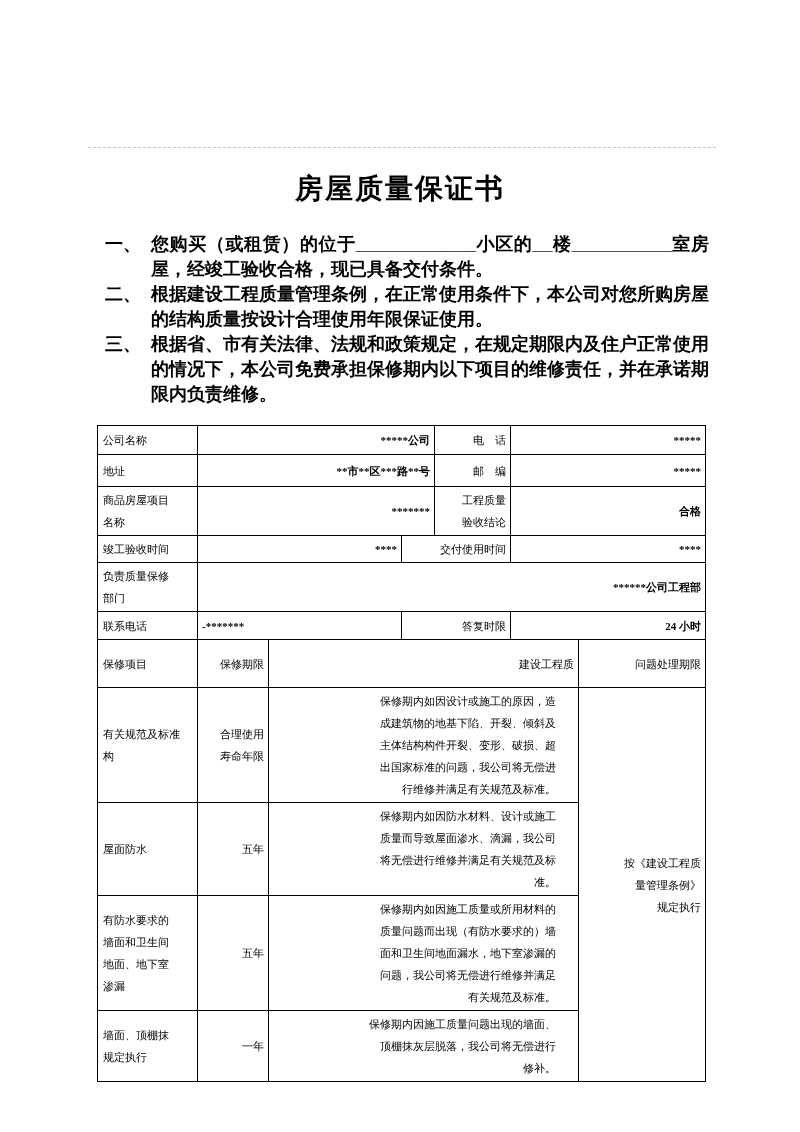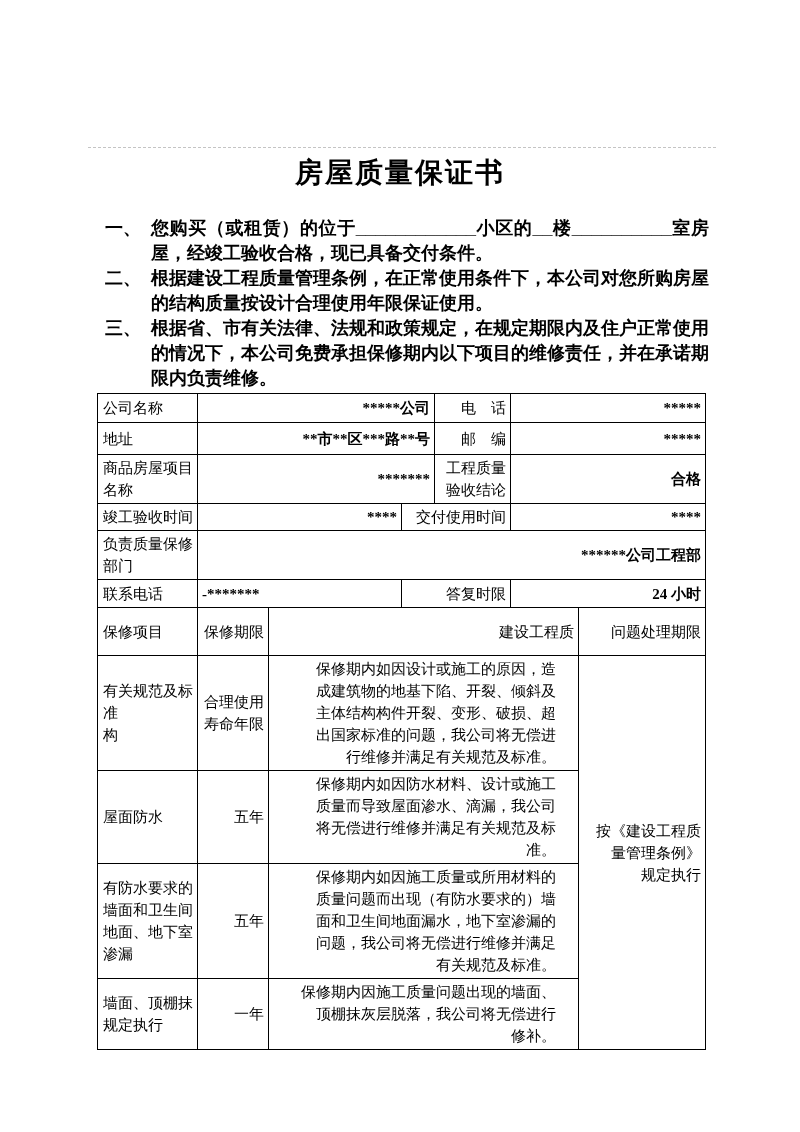--- a/index.html
+++ b/index.html
@@ -1,28 +1,28 @@
 <!DOCTYPE html>
 <html><head>
 <meta charset="utf-8">
 <style>
   html,body{margin:0;padding:0;background:#ffffff;}
   .doc{position:relative;width:800px;height:1132px;background:#fff;color:#000;overflow:hidden;}
   .divider{position:absolute;top:147px;left:88px;width:628px;border-top:1px dashed #c4c4c4;}
-  .title{margin:0;padding-top:151px;text-align:center;
+  .title{margin:16px;padding-top:151px;text-align:center;
          font-family:"Liberation Sans",sans-serif;font-weight:bold;
          font-size:28px;line-height:44px;letter-spacing:2px;}
   .intro{margin:21px 0 0 105px;width:604px;
          font-family:"Liberation Sans",sans-serif;font-weight:bold;
          font-size:18px;line-height:25px;}
   .intro .item{display:flex;}
   .intro .marker{flex:0 0 46px;}
   .intro .text{flex:1;text-align:justify;}
-  table.gt{margin:2px 0 0 97px;border-collapse:collapse;table-layout:fixed;width:608px;
-           font-family:"Liberation Serif",serif;font-size:15px;line-height:22px;}
+  table.gt{margin:18px 0 0 97px;border-collapse:collapse;table-layout:fixed;width:608px;
+           font-family:"Liberation Serif",serif;font-size:11px;line-height:22px;}
   .gt td{border:1px solid #000;padding:2px 4px;vertical-align:middle;
          white-space:pre-line;text-align:right;overflow:hidden;}
   .gt td.lab{text-align:left;padding-left:5px;padding-right:2px;}
   .gt td.b{font-weight:bold;}
   .gt td.desc{padding:2px 22px;}
   .gt td.leftv{text-align:left;}
 </style>
 </head>
 <body>
 

